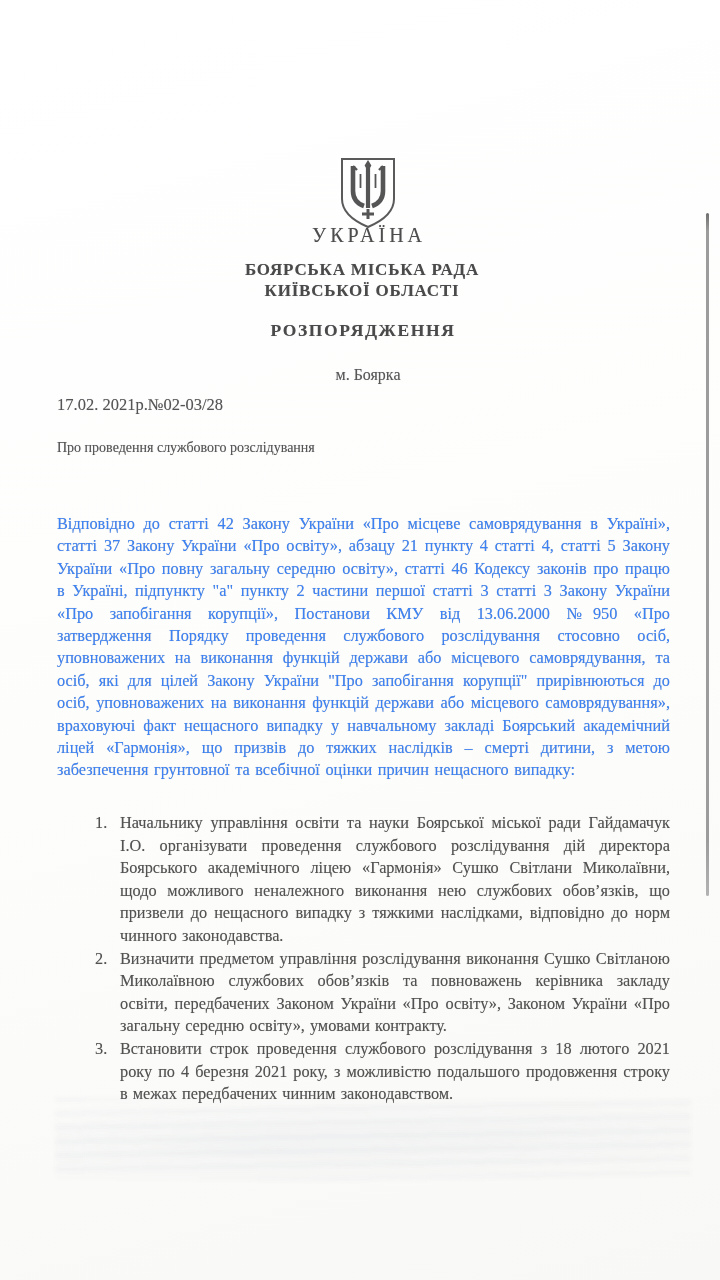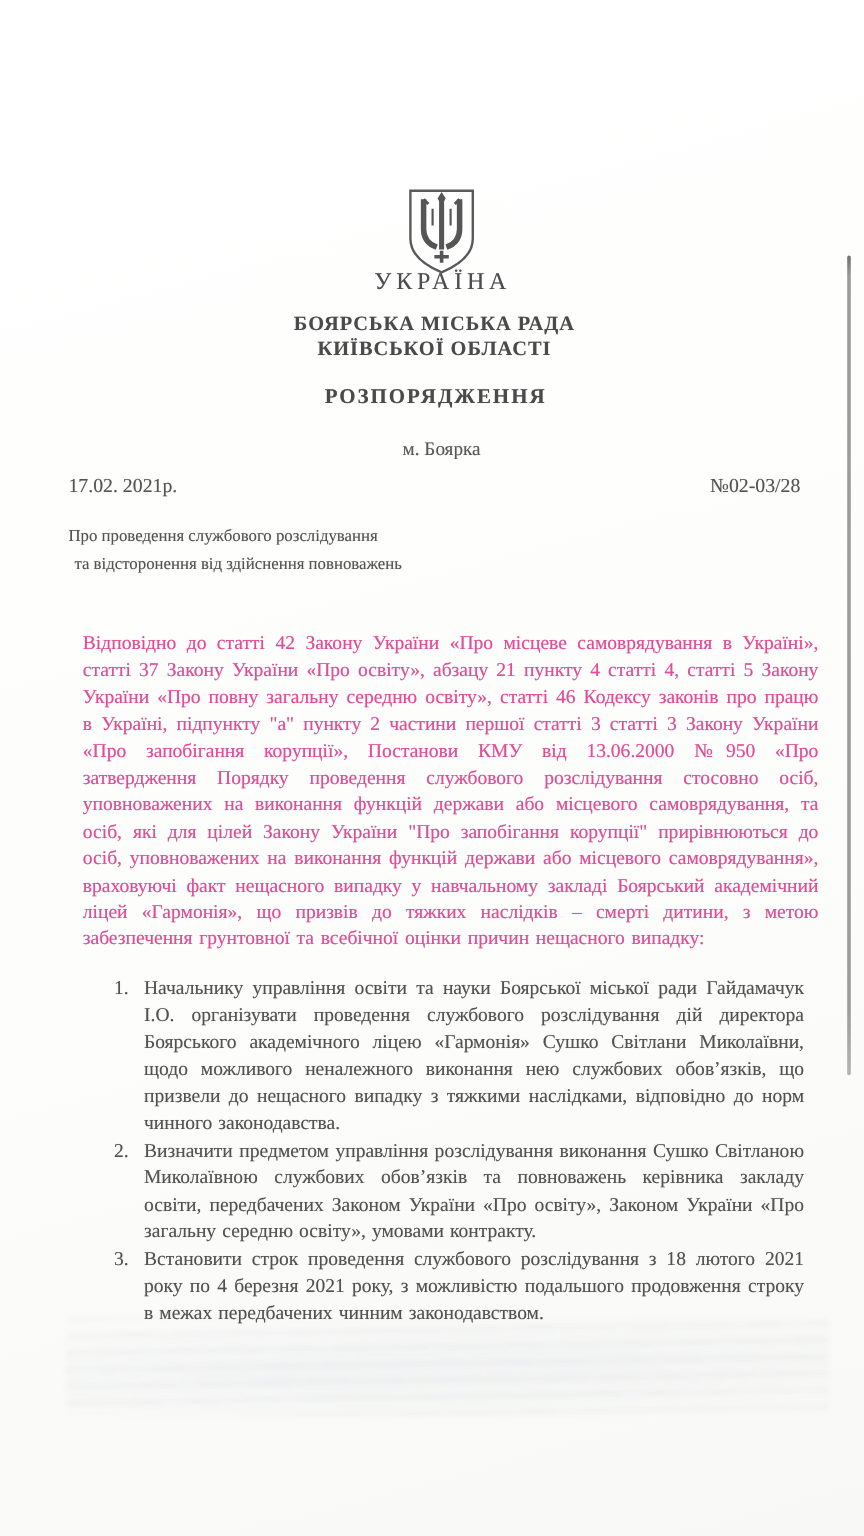--- a/index.html
+++ b/index.html
@@ -69,46 +69,45 @@
     text-align: center;
     font-size: 16px;
     color: #585858;
   }
   .meta-row {
     position: absolute;
     top: 395px;
     left: 57px;
     width: 610px;
     display: flex;
-    justify-content: space-between;
     font-size: 16.5px;
     color: #555;
   }
   .subject {
     position: absolute;
     top: 437px;
     left: 57px;
     width: 480px;
     font-size: 14px;
     line-height: 22.6px;
     color: #545454;
   }
   .subject .s2, .subject .s3 { padding-left: 5px; }
   .preamble {
     position: absolute;
     top: 513px;
     left: 57px;
     width: 613px;
-    margin: 12px;
+    margin: 0;
     font-size: 16.3px;
     line-height: 22.4px;
     text-align: justify;
     text-align-last: left;
     word-spacing: 1.5px;
-    color: #ec4899;
+    color: #3b82f6;
   }
   .items {
     position: absolute;
     top: 812px;
     left: 95px;
     width: 575px;
     font-size: 16.3px;
     line-height: 22.6px;
     color: #525252;
   }
@@ -179,21 +178,20 @@
 
   <div class="place">м. Боярка</div>
 
   <div class="meta-row">
     <span>17.02. 2021р.</span>
     <span>№02-03/28</span>
   </div>
 
   <div class="subject">
     <div class="s1">Про проведення службового розслідування</div>
-    <div class="s2">та відсторонення від здійснення повноважень</div>
   </div>
 
   <p class="preamble">Відповідно до статті 42 Закону України «Про місцеве самоврядування в Україні», статті 37 Закону України «Про освіту», абзацу 21 пункту 4 статті 4, статті 5 Закону України «Про повну загальну середню освіту», статті 46 Кодексу законів про працю в Україні, підпункту "а" пункту 2 частини першої статті 3 статті 3 Закону України «Про запобігання корупції», Постанови КМУ від 13.06.2000 №950 «Про затвердження Порядку проведення службового розслідування стосовно осіб, уповноважених на виконання функцій держави або місцевого самоврядування, та осіб, які для цілей Закону України "Про запобігання корупції" прирівнюються до осіб, уповноважених на виконання функцій держави або місцевого самоврядування», враховуючі факт нещасного випадку у навчальному закладі Боярський академічний ліцей «Гармонія», що призвів до тяжких наслідків – смерті дитини, з метою забезпечення грунтовної та всебічної оцінки причин нещасного випадку:</p>
 
   <div class="items">
     <div class="item">
       <span class="num">1.</span>
       <div class="txt">Начальнику управління освіти та науки Боярської міської ради Гайдамачук І.О. організувати проведення службового розслідування дій директора Боярського академічного ліцею «Гармонія» Сушко Світлани Миколаївни, щодо можливого неналежного виконання нею службових обов’язків, що призвели до нещасного випадку з тяжкими наслідками, відповідно до норм чинного законодавства.</div>
     </div>
     <div class="item">

